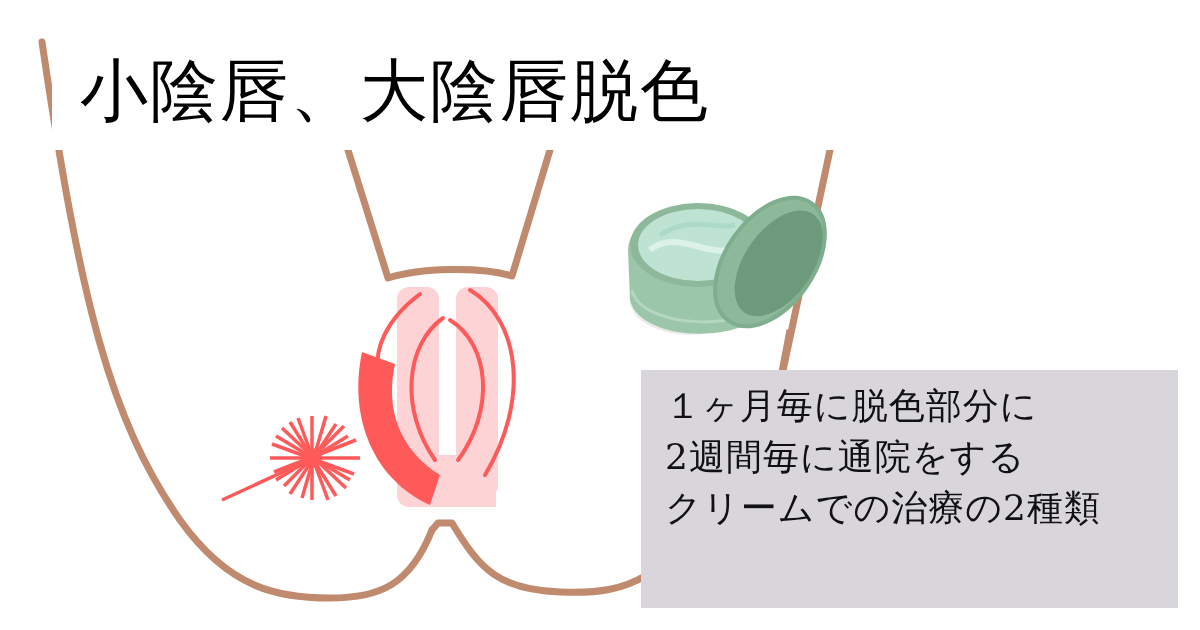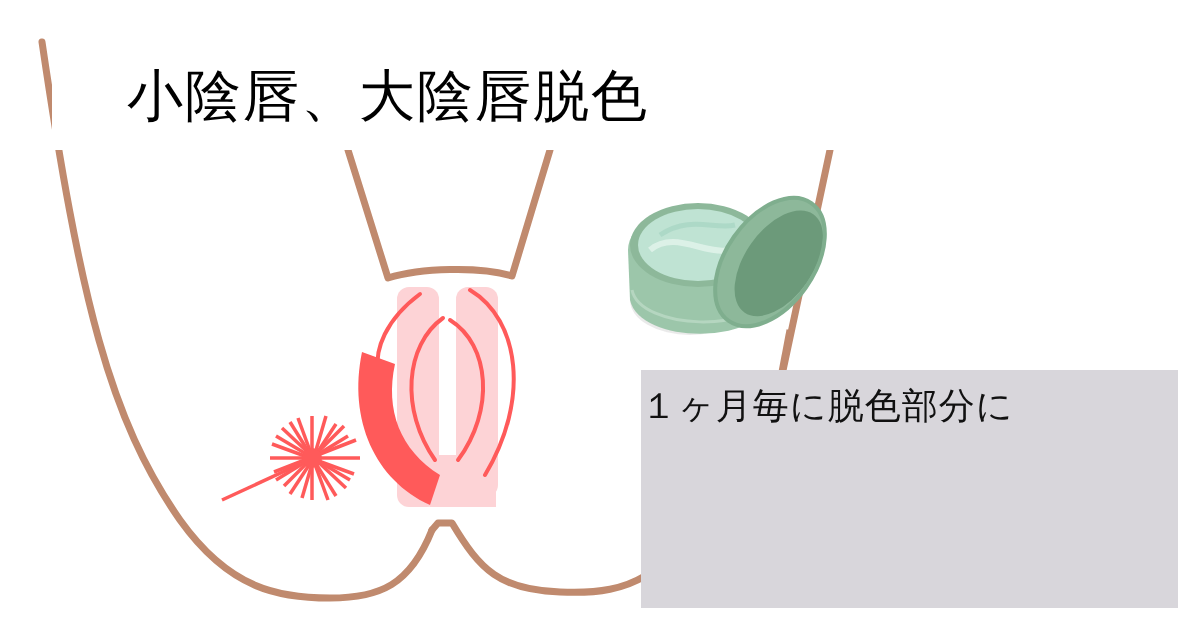--- a/index.html
+++ b/index.html
@@ -1,20 +1,20 @@
 <!DOCTYPE html>
 <html><head>
 <meta charset="utf-8">
 <style>
   html, body { margin: 0; padding: 0; }
   body { width: 1200px; height: 630px; background: #ffffff; overflow: hidden; position: relative; font-family: "DejaVu Serif", "Liberation Serif", serif; }
   #art { position: absolute; left: 0; top: 0; width: 1200px; height: 630px; }
   .title-box { position: absolute; left: 52px; top: 38px; width: 860px; height: 112px; background: #ffffff; }
-  .title { position: absolute; left: 80px; top: 48px; font-size: 56px; line-height: 96px; color: #000; letter-spacing: 2px; white-space: nowrap; font-family: Liberation Serif, serif; margin-left: 47px; }
-  .note-box { position: absolute; left: 641px; top: 370px; width: 537px; height: 238px; background: #D8D6DB; box-sizing: border-box; padding: 10px 0 0 0; }
+  .title { position: absolute; left: 80px; top: 48px; font-size: 68px; line-height: 96px; color: #000; letter-spacing: 2px; white-space: nowrap; font-family: Liberation Mono, monospace; }
+  .note-box { position: absolute; left: 641px; top: 370px; width: 537px; height: 238px; background: #D8D6DB; box-sizing: border-box; padding: 10px 0 0 24px; }
   .note-line { font-size: 36px; line-height: 51px; color: #111; white-space: nowrap; letter-spacing: 1px; font-family: "DejaVu Serif", "Liberation Serif", serif; }
 </style>
 </head>
 <body>
 
 <svg id="art" viewBox="0 0 1200 630" xmlns="http://www.w3.org/2000/svg">
 
   <g fill="none" stroke="#C08A6E" stroke-width="7" stroke-linecap="round" stroke-linejoin="round">
 
     <path d="M42 42 C 80 300, 110 420, 180 520 C 230 590, 280 598, 330 598 C 380 598, 410 585, 432 530"></path>
@@ -75,13 +75,15 @@
 
     <line x1="790" y1="330" x2="782" y2="372" stroke="#C08A6E" stroke-width="7"></line>
   </g>
 </svg>
 
 <div class="title-box"></div>
 <div class="title">小陰唇、大陰唇脱色</div>
 
 <div class="note-box">
   <div class="note-line">１ヶ月毎に脱色部分に</div>
+  <div class="note-line">2週間毎に通院をする</div>
+  <div class="note-line">クリームでの治療の2種類</div>
 </div>
 
 </body></html>

